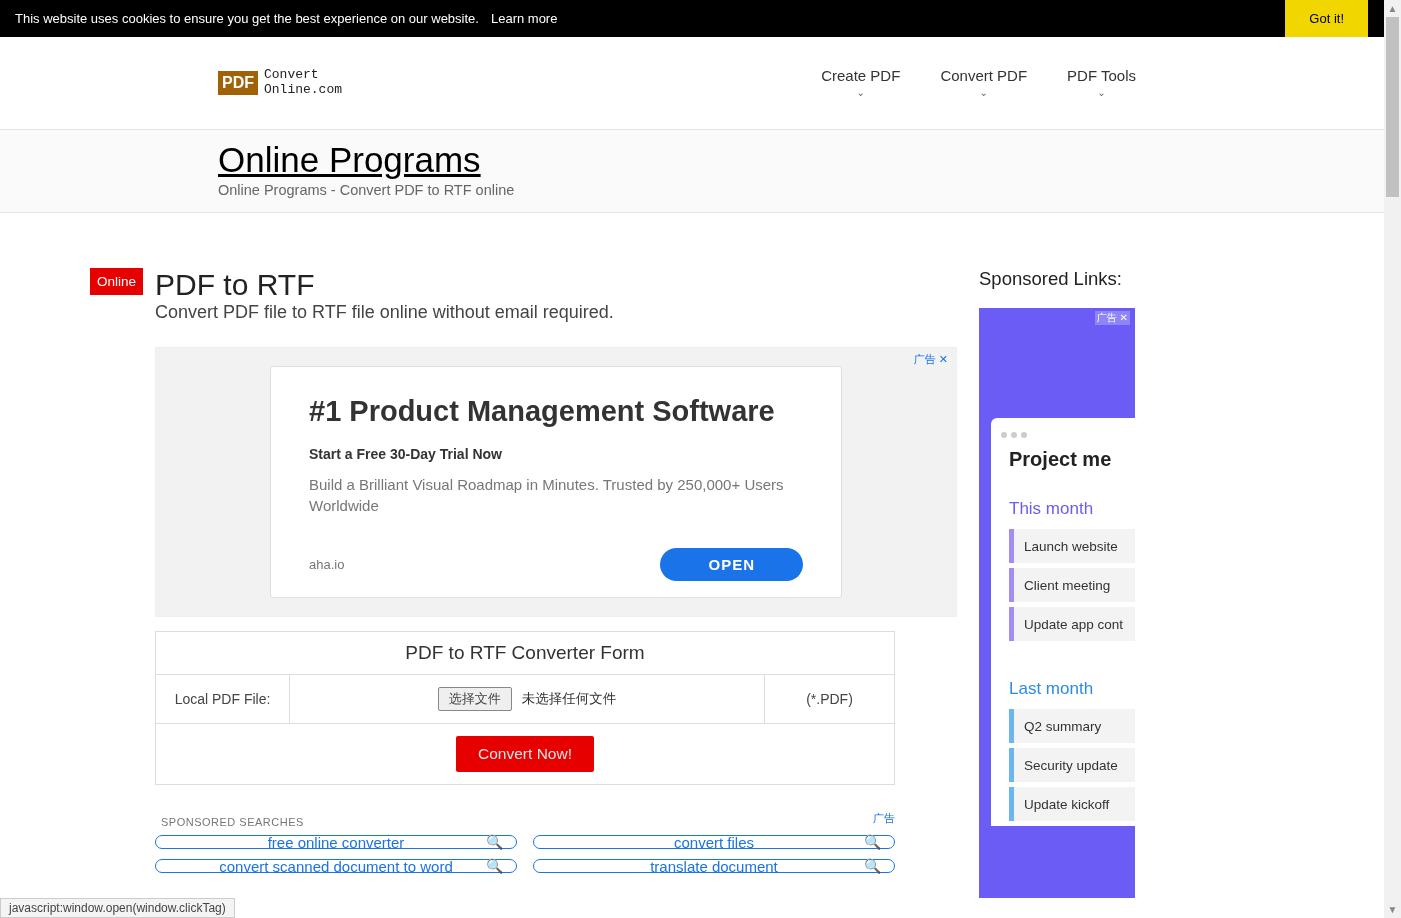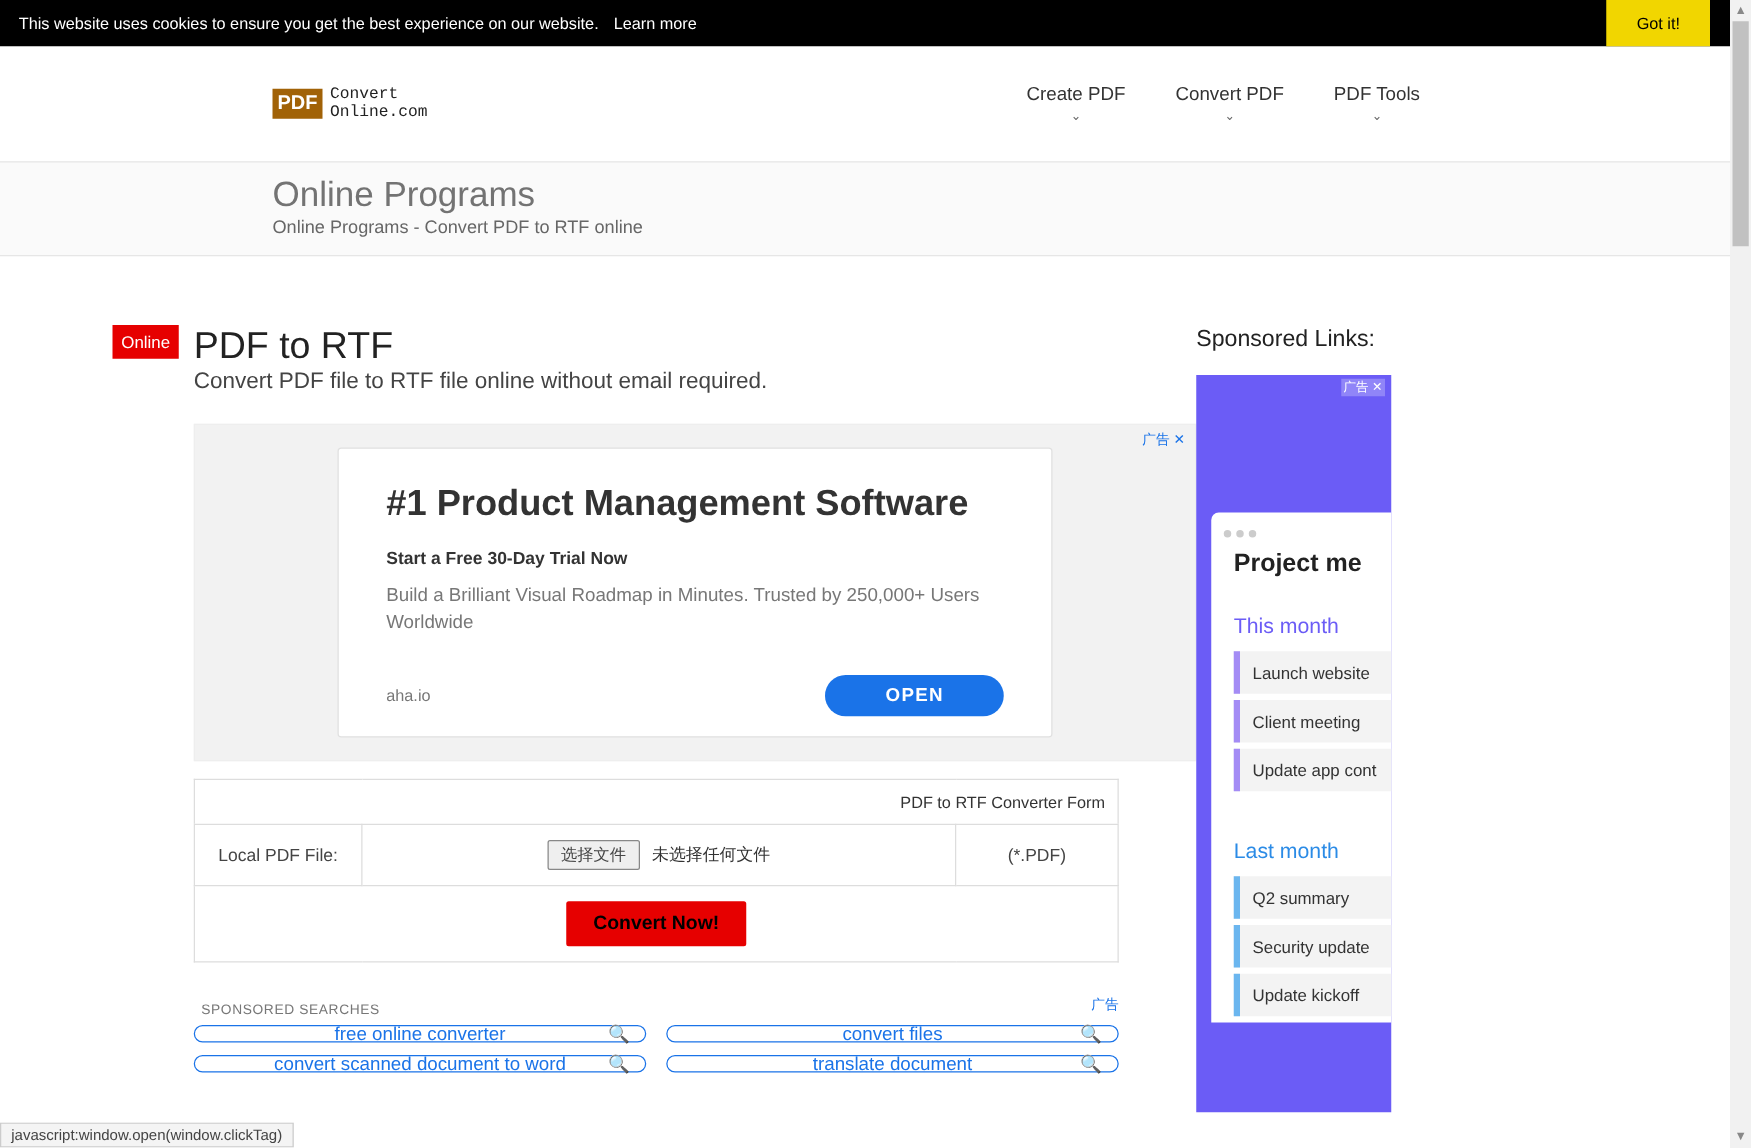--- a/index.html
+++ b/index.html
@@ -63,25 +63,25 @@
   .nav { margin-left: auto; display: flex; gap: 40px; padding-right: 235px;}
   .nav .item { font-size: 15px; color: #333; cursor: pointer; display: flex; align-items: center; gap: 3px; flex-direction: column;}
   .nav .chev { font-size: 10px; color: #666; }
 
   .breadcrumb-band {
     background: #fafafa;
     border-top: 1px solid #e6e6e6;
     border-bottom: 1px solid #e6e6e6;
     padding: 10px 0 14px 218px;
   }
-  .breadcrumb-band h1 { font-size: 28px; font-weight: 500; color: #737373; margin-bottom: 2px;}
+  .breadcrumb-band h1 { font-size: 35px; font-weight: 500; color: #000000; margin-bottom: 2px; text-decoration: underline;}
   .breadcrumb-band .sub { font-size: 14.5px; color: #666; }
 
   .main-wrap {
-    display: flex; 
+    display: flex; gap: 22px;
     padding: 55px 0 0 155px;
   }
   .left-col { width: 802px; position: relative; }
   .online-tag {
     position: absolute; left: -65px; top: 0;
     background: #e60000; color: #fff; font-size: 13.5px;
     padding: 6px 7px;
   }
   .left-col h2 { font-size: 30px; font-weight: 500; color: #222; }
   .left-col .desc { font-size: 18px; color: #444; margin-top: 0;}
@@ -109,38 +109,38 @@
   .ad-card .openbtn {
     background: #1a73e8; color: #fff; border-radius: 20px;
     padding: 8px 48px; font-size: 15px; font-weight: bold; letter-spacing: 1px;
   }
 
   .form-table {
     margin-top: 14px; width: 740px;
     border: 1px solid #ddd; border-collapse: collapse;
   }
   .form-table th {
-    font-weight: 500; font-size: 13px; padding: 10px;
-    border-bottom: 1px solid #ddd; text-align: right;
+    font-weight: 500; font-size: 19px; padding: 10px;
+    border-bottom: 1px solid #ddd; text-align: center;
   }
   .form-table td {
     border: 1px solid #ddd; padding: 12px; font-size: 14px; color: #444; text-align: center;
   }
   .form-table td.label { width: 134px; }
   .form-table td.ext { width: 130px; }
   .file-btn {
     display: inline-block; border: 1px solid #888; background: #efefef;
     padding: 2px 10px; font-size: 13px; margin-right: 6px;
     border-radius: 2px; cursor: pointer;
   }
   .file-status { font-size: 13.5px; color: #333; }
   .convert-row td { text-align: center; padding: 12px; }
   .convert-btn {
-    display: inline-block; background: #e60000; color: #000000;
-    padding: 9px 22px; font-size: 15.5px; cursor: pointer; border-radius: 2px; font-weight: bold;
+    display: inline-block; background: #e60000; color: #e5e5e5;
+    padding: 9px 22px; font-size: 15.5px; cursor: pointer; border-radius: 2px;
   }
 
   .sponsored-searches {
     margin-top: 28px; width: 740px; position: relative;
   }
   .sponsored-searches .lbl {
     font-size: 11px; letter-spacing: 0.5px; color: #777;
     margin-left: 6px;
   }
   .sponsored-searches .adtag {

